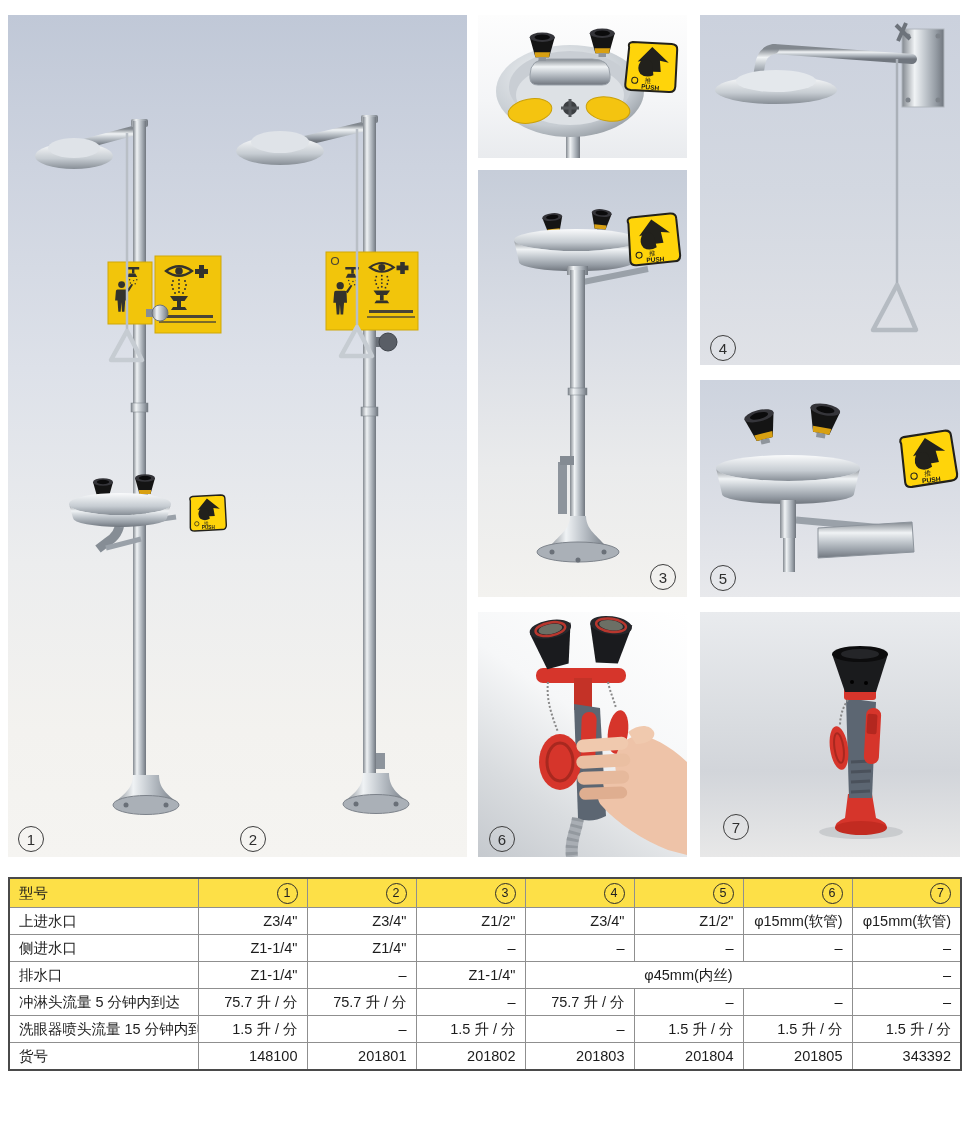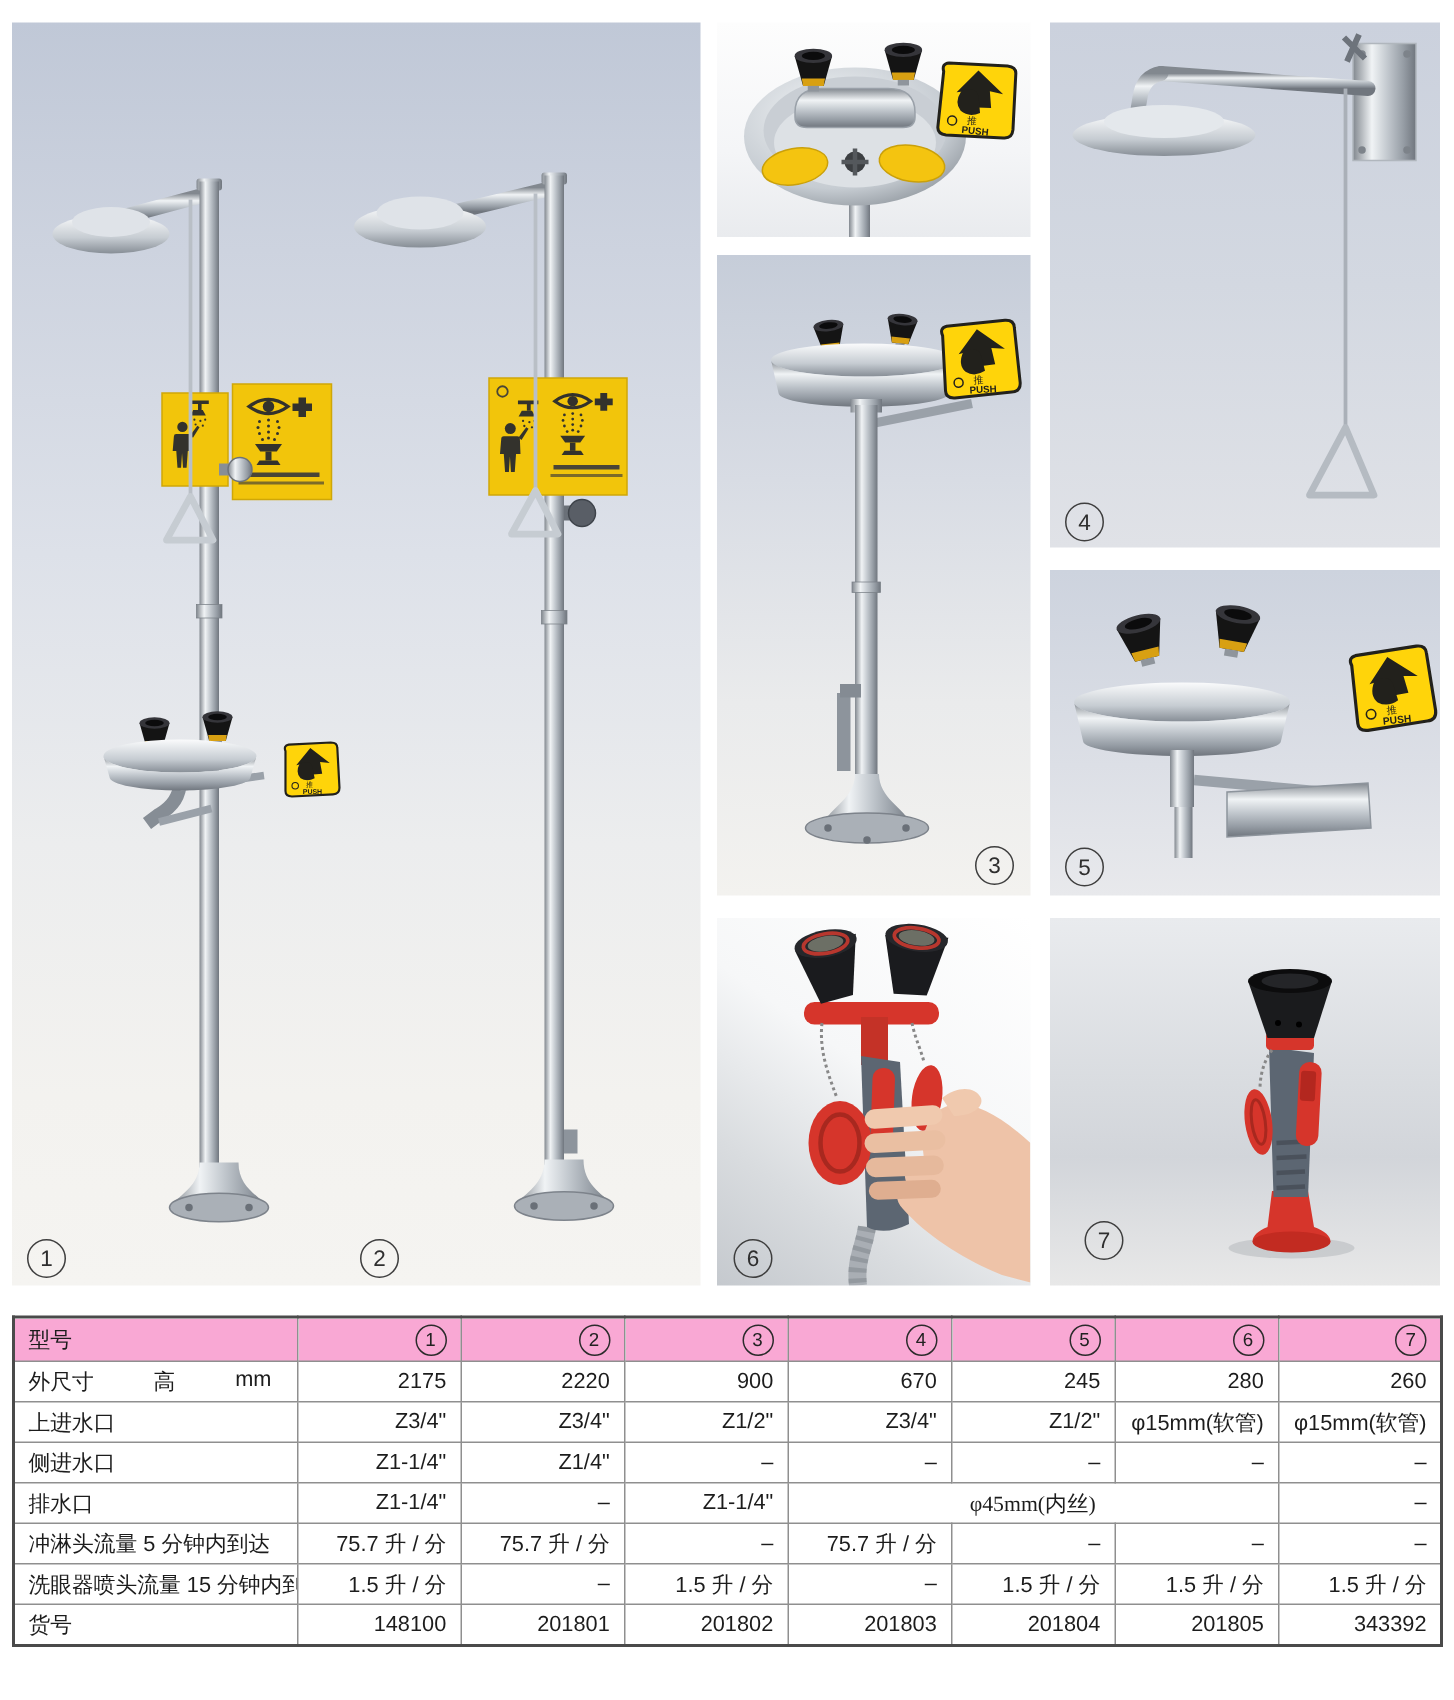--- a/index.html
+++ b/index.html
@@ -22,24 +22,24 @@
   #photo-7      {left:700px;top:612px; width:260px;height:245px;
     background:linear-gradient(180deg,#e9ebee 0%,#d9dce0 45%,#d2d5da 65%,#e8e8e8 100%);}
   .badge{position:absolute;width:24px;height:24px;border:1.6px solid #3e3e3e;border-radius:50%;
          display:flex;align-items:center;justify-content:center;
          font-size:15px;color:#2e2e2e;background:transparent;z-index:5;}
   
   .spec{position:absolute;left:8px;top:877px;width:954px;border-collapse:collapse;
         table-layout:fixed;border:2px solid #4a4a4a;}
   .spec td,.spec th{border:1px solid #8f8f8f;height:26px;font-size:14.5px;color:#1c1c1c;
         font-weight:normal;padding:0 9px;white-space:nowrap;overflow:hidden;}
-  .spec thead th{background:#f9a8d4;height:28px;}
+  .spec thead th{background:#fde047;height:28px;}
   .lbl{text-align:left;}
   .val{text-align:right;}
-  .ctr{text-align:center;font-family:Liberation Serif, serif;}
+  .ctr{text-align:center;}
   .circ{display:inline-flex;width:19px;height:19px;border:1.3px solid #2b2b2b;border-radius:50%;
         align-items:center;justify-content:center;font-size:12.5px;color:#222;}
   .dim-label{display:flex;justify-content:space-between;width:162px;}
 </style>
 </head>
 <body>
 
 <svg width="0" height="0" style="position:absolute" aria-hidden="true">
   <defs>
     <linearGradient id="stv" x1="0" y1="0" x2="1" y2="0">
@@ -354,36 +354,20 @@
         <th class="val"><span class="circ">2</span></th>
         <th class="val"><span class="circ">3</span></th>
         <th class="val"><span class="circ">4</span></th>
         <th class="val"><span class="circ">5</span></th>
         <th class="val"><span class="circ">6</span></th>
         <th class="val"><span class="circ">7</span></th>
       </tr>
     </thead>
     <tbody>
       <tr>
-        <td class="lbl">
-          <div class="dim-label">
-            <span>外尺寸</span>
-            <span>高</span>
-            <span>mm</span>
-          </div>
-        </td>
-        <td class="val">2175</td>
-        <td class="val">2220</td>
-        <td class="val">900</td>
-        <td class="val">670</td>
-        <td class="val">245</td>
-        <td class="val">280</td>
-        <td class="val">260</td>
-      </tr>
-      <tr>
         <td class="lbl">上进水口</td>
         <td class="val">Z3/4"</td>
         <td class="val">Z3/4"</td>
         <td class="val">Z1/2"</td>
         <td class="val">Z3/4"</td>
         <td class="val">Z1/2"</td>
         <td class="val">φ15mm(软管)</td>
         <td class="val">φ15mm(软管)</td>
       </tr>
       <tr>

